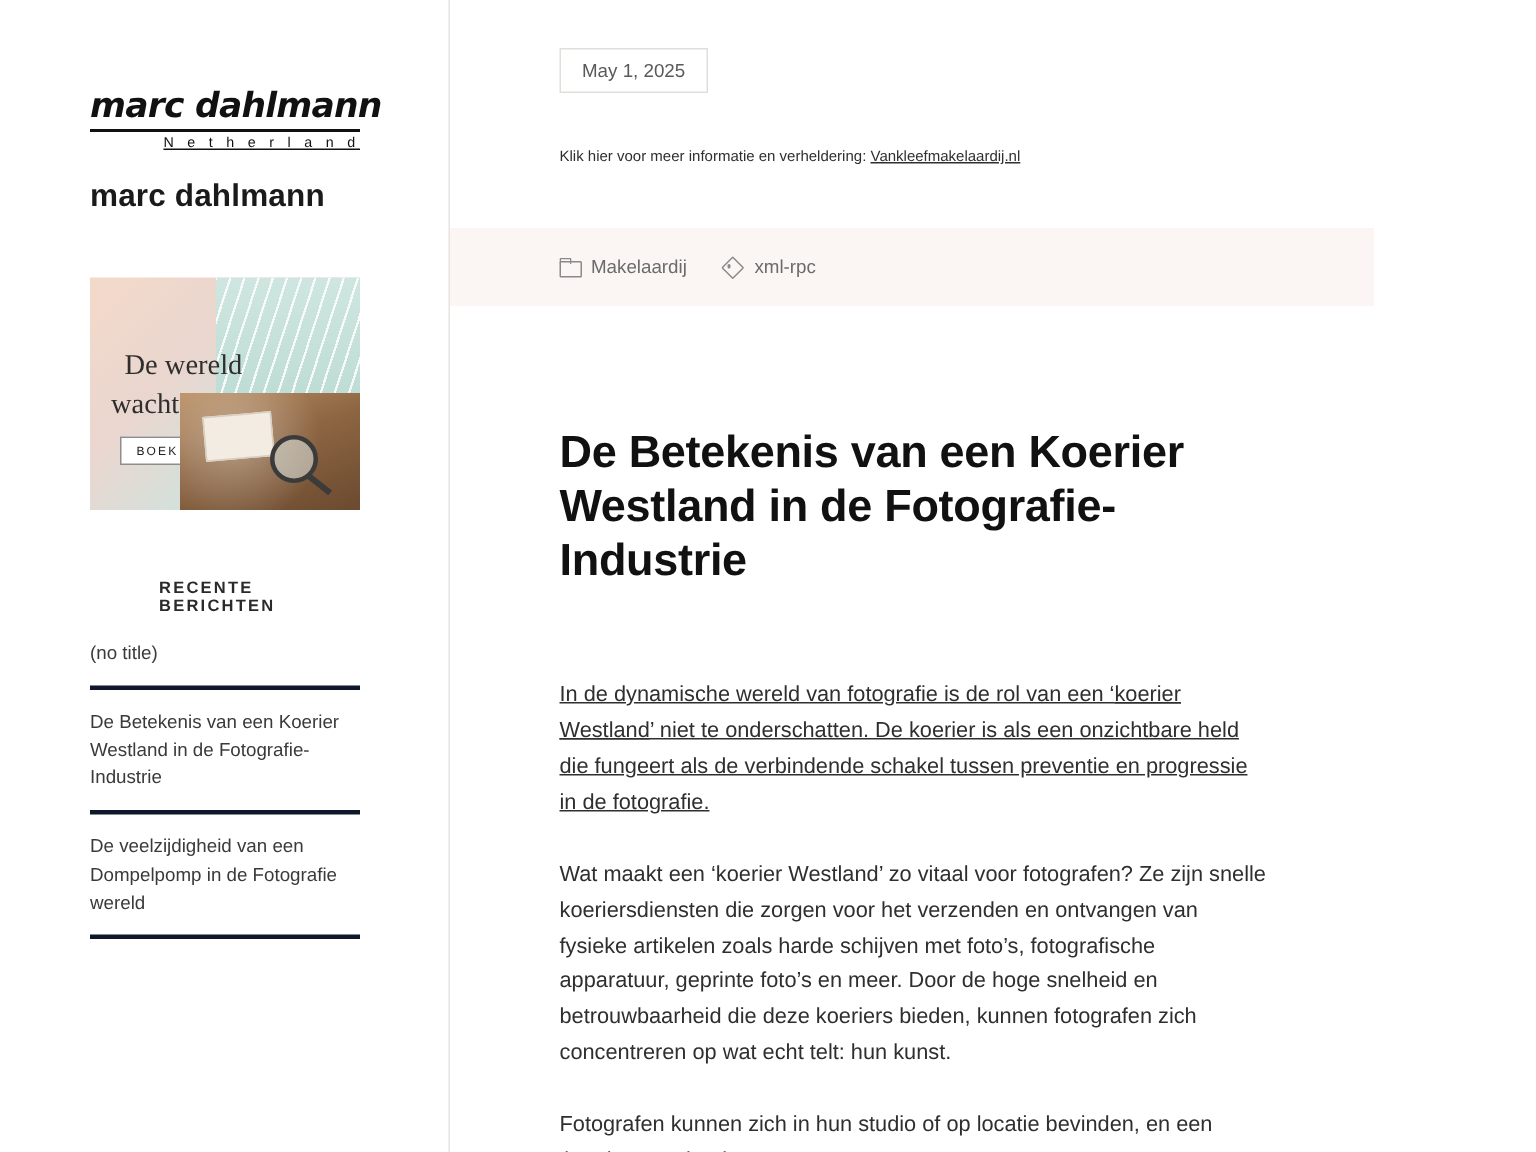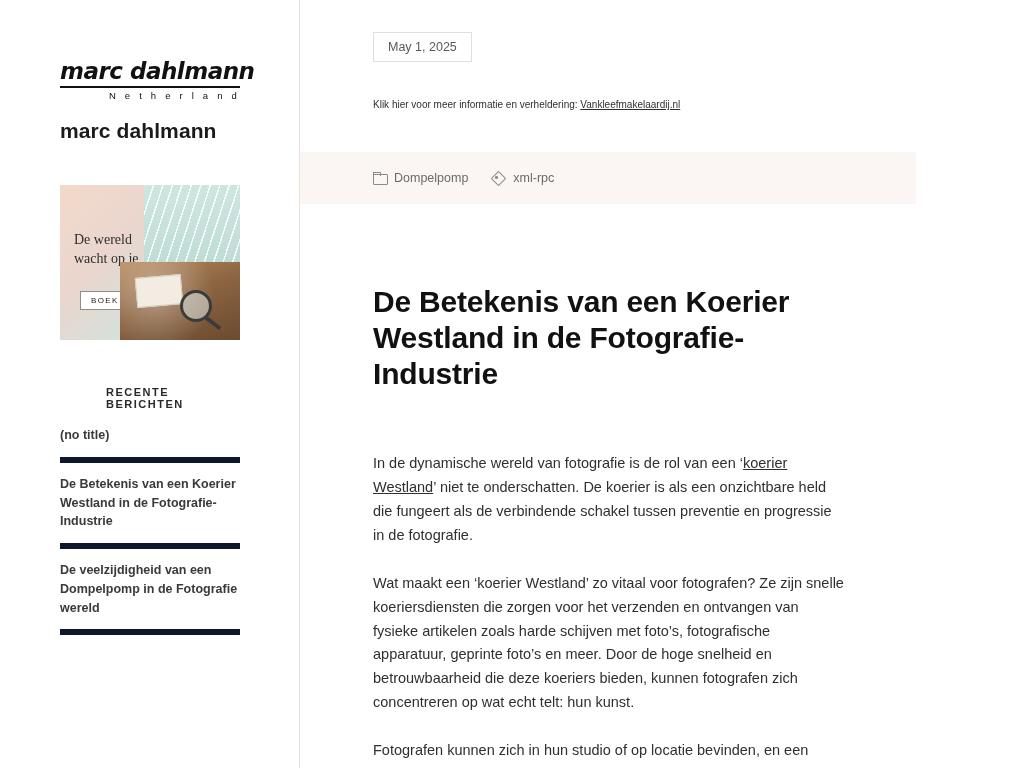--- a/index.html
+++ b/index.html
@@ -47,20 +47,21 @@
     margin: 3px 0 2px 0;
     width: 180px;
   }
   .logo-sub {
     font-size: 9.5px;
     letter-spacing: 3.2px;
     color: #111111;
     text-align: right;
     width: 180px;
     font-family: "Liberation Sans", sans-serif;
+    text-decoration: underline;
   }
   .site-title {
     font-size: 21px;
     font-weight: 700;
     color: #1a1a1a;
     margin-top: 18px;
     margin-bottom: 0;
     letter-spacing: 0.1px;
   }
 
@@ -92,24 +93,25 @@
     position: absolute;
     right: 0; top: 0;
     width: 96px; height: 86px;
     background:
       repeating-linear-gradient(-72deg, rgba(255,255,255,0.85) 0 1.5px, rgba(255,255,255,0) 1.5px 9px),
       linear-gradient(180deg,#cfe6e0,#bcdcd4);
   }
   .promo-text {
     position: absolute;
     left: 14px; top: 46px;
-    font-size: 14px;
+    font-size: 19px;
     line-height: 1.35;
     color: #2e2e2e;
     font-family: "Liberation Serif", serif;
+    text-align: right;
   }
   .promo-btn {
     position: absolute;
     left: 20px; top: 106px;
     background: #fff;
     border: 1px solid #8d8d8d;
     font-size: 8px;
     letter-spacing: 1.4px;
     padding: 4px 10px;
     color: #222;
@@ -155,24 +157,23 @@
     color: #2a2a2a;
     text-transform: uppercase;
     margin-left: 46px;
   }
   .recent-list { margin-top: 16px; width: 180px; }
   .recent-item {
     font-size: 12.5px;
     line-height: 1.5;
     color: #3a3a3a;
     padding: 0 0 12px 0;
-    border-bottom: 6px solid #0f172a;
+    border-bottom: 3px solid #0f172a;
     margin-bottom: 12px;
     cursor: pointer;
-    font-weight: bold;
   }
 
   
   .main {
     flex: 1;
     height: 768px;
     position: relative;
     background: #ffffff;
   }
   .inner {
@@ -287,35 +288,35 @@
       <div class="date-badge">May 1, 2025</div>
 
       <p class="post-excerpt" style="margin-top:35px;">
         <span>Klik hier voor meer informatie en verheldering: </span><a href="#">Vankleefmakelaardij.nl</a>
       </p>
     </div>
 
     <div class="meta-bar" style="margin-top:39px;">
       <span class="meta-item">
         <span class="ico ico-folder"></span>
-        <span class="lbl">Dompelpomp</span>
+        <span class="lbl">Makelaardij</span>
       </span>
       <span class="meta-item">
         <span class="ico ico-tag"></span>
         <span class="lbl">xml-rpc</span>
       </span>
     </div>
 
     <div class="inner" style="padding-top:58px;">
 
       <h2 class="post-title">De Betekenis van een Koerier Westland in de Fotografie-Industrie</h2>
 
       <div class="spacer-sm"></div>
 
-      <p class="body-p" style="margin-top:34px;">
+      <p class="body-p" style="margin-top:34px;text-decoration:underline;">
         <span>In de dynamische wereld van fotografie is de rol van een ‘</span><a href="#">koerier Westland</a><span>’ niet te onderschatten. De koerier is als een onzichtbare held die fungeert als de verbindende schakel tussen preventie en progressie in de fotografie.</span>
       </p>
 
       <p class="body-p">Wat maakt een ‘koerier Westland’ zo vitaal voor fotografen? Ze zijn snelle koeriersdiensten die zorgen voor het verzenden en ontvangen van fysieke artikelen zoals harde schijven met foto’s, fotografische apparatuur, geprinte foto’s en meer. Door de hoge snelheid en betrouwbaarheid die deze koeriers bieden, kunnen fotografen zich concentreren op wat echt telt: hun kunst.</p>
 
       <p class="body-p">Fotografen kunnen zich in hun studio of op locatie bevinden, en een ‘koerier Westland’</p>
     </div>
 
   </main>
 </div>

